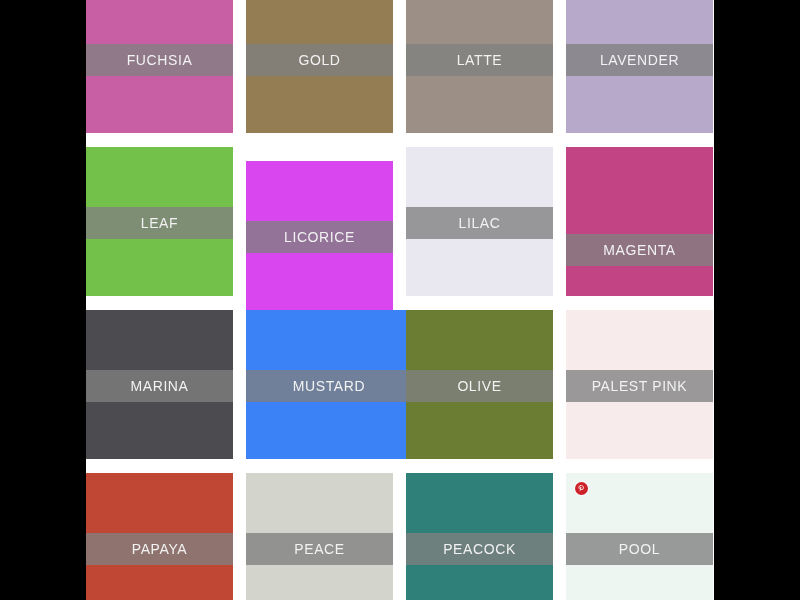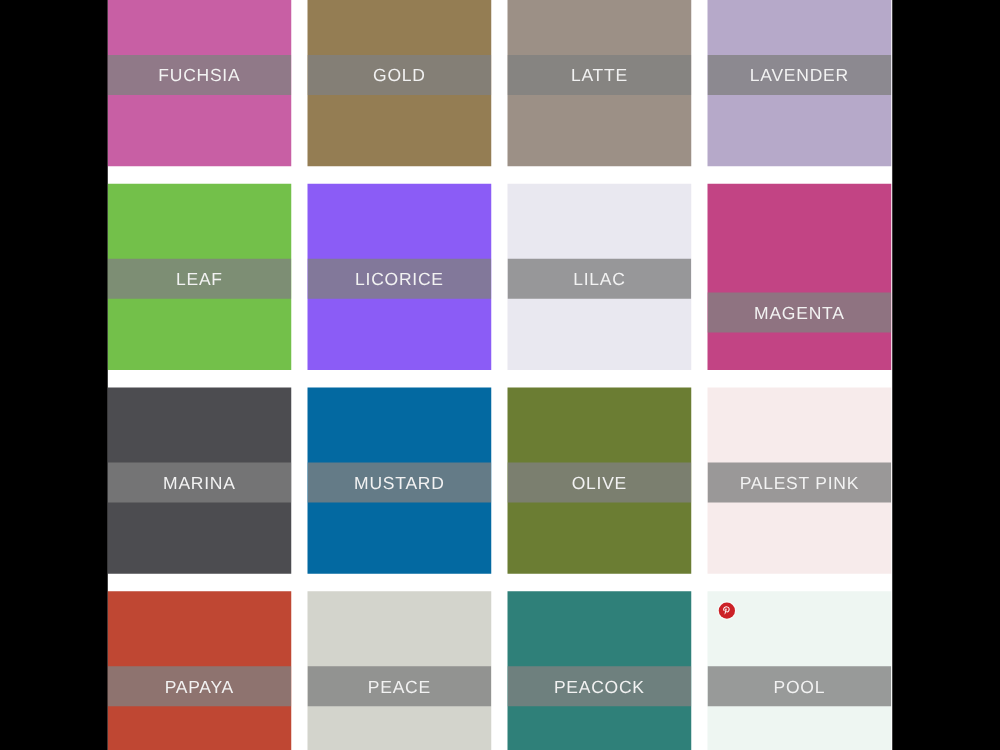--- a/index.html
+++ b/index.html
@@ -119,41 +119,41 @@
         <div class="swatch" style="background: rgb(182, 169, 201);">
           <div class="band" style="background: rgba(128, 128, 128, 0.78);">
             <span class="band-label" style="color: rgb(242, 242, 242);">LAVENDER</span>
           </div>
         </div>
         <div class="swatch" style="background: rgb(115, 192, 74);">
           <div class="band" style="background: rgba(128, 128, 128, 0.78);">
             <span class="band-label" style="color: rgb(242, 242, 242);">LEAF</span>
           </div>
         </div>
-        <div class="swatch" style="background: #8b5cf6;">
+        <div class="swatch" style="background: #d946ef; margin-top: 14px;">
           <div class="band" style="background: rgba(128, 128, 128, 0.78);">
             <span class="band-label" style="color: rgb(242, 242, 242);">LICORICE</span>
           </div>
         </div>
         <div class="swatch" style="background: rgb(233, 232, 240);">
           <div class="band" style="background: rgba(128, 128, 128, 0.78);">
             <span class="band-label" style="color: rgb(242, 242, 242);">LILAC</span>
           </div>
         </div>
         <div class="swatch" style="background: rgb(194, 68, 132);">
           <div class="band" style="background: rgba(128, 128, 128, 0.78); margin-top: 27px;">
             <span class="band-label" style="color: rgb(242, 242, 242);">MAGENTA</span>
           </div>
         </div>
         <div class="swatch" style="background: rgb(76, 76, 80);">
           <div class="band" style="background: rgba(128, 128, 128, 0.78);">
             <span class="band-label" style="color: rgb(242, 242, 242);">MARINA</span>
           </div>
         </div>
-        <div class="swatch" style="background: #0369a1;">
+        <div class="swatch" style="background: #3b82f6; padding-left: 19px;">
           <div class="band" style="background: rgba(128, 128, 128, 0.78);">
             <span class="band-label" style="color: rgb(242, 242, 242);">MUSTARD</span>
           </div>
         </div>
         <div class="swatch" style="background: rgb(107, 125, 51);">
           <div class="band" style="background: rgba(128, 128, 128, 0.78);">
             <span class="band-label" style="color: rgb(242, 242, 242);">OLIVE</span>
           </div>
         </div>
         <div class="swatch" style="background: rgb(247, 235, 235);">

